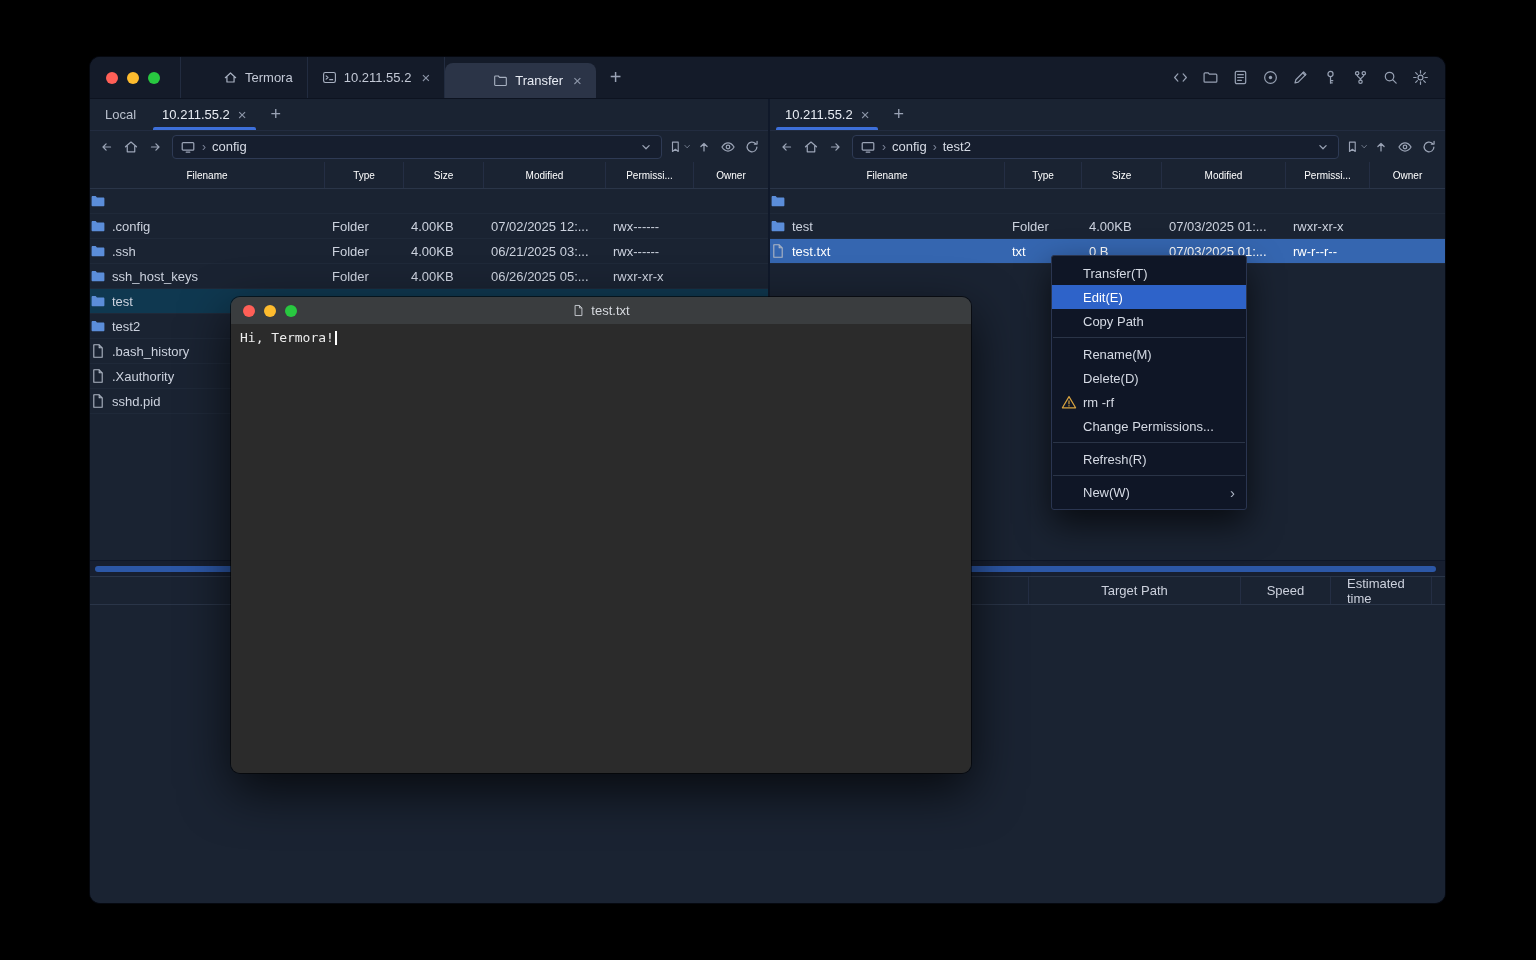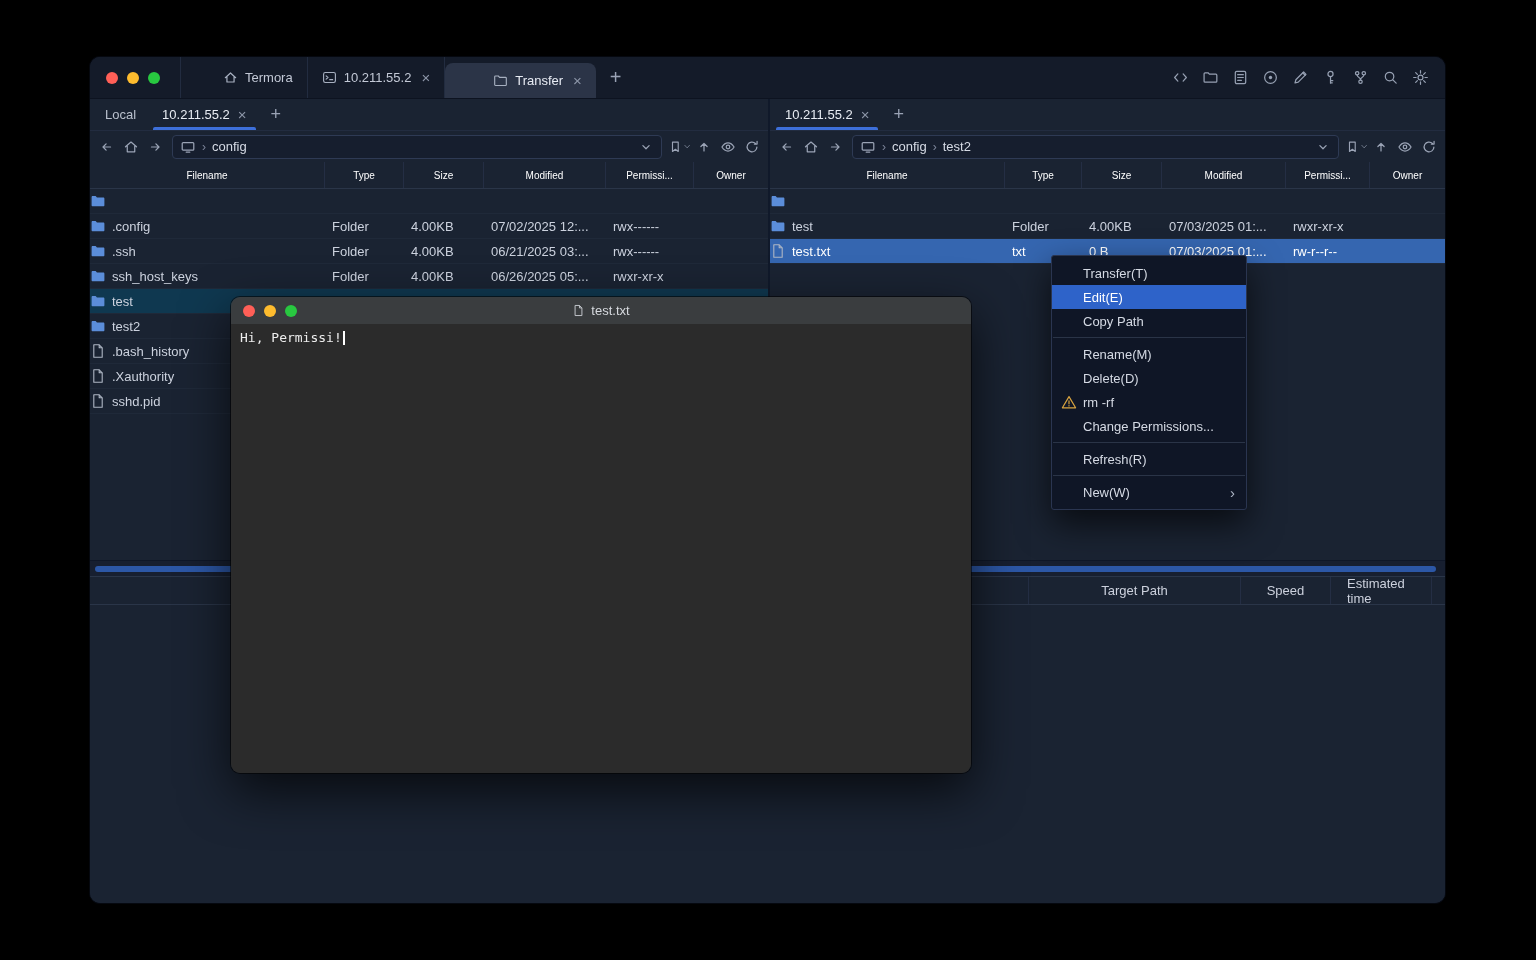--- a/index.html
+++ b/index.html
@@ -589,21 +589,21 @@
       </div>
       <div class="editor-title">
         <svg viewBox="0 0 16 16">
             <path d="M3.8 1.8h5.4l3 3v9.4H3.8z"></path>
             <path d="M9.2 1.8v3h3"></path>
           </svg>
         <span>test.txt</span>
       </div>
     </div>
     <div class="editor-body">
-      <span>Hi, Permissi!</span><span class="caret"></span>
+      <span>Hi, Termora!</span><span class="caret"></span>
     </div>
   </div>
 
   <div class="cmenu">
       <div class="mitem">
         <span class="mlabel">Transfer(T)</span>
       </div>
       <div class="mitem hl">
         <span class="mlabel">Edit(E)</span>
       </div>

